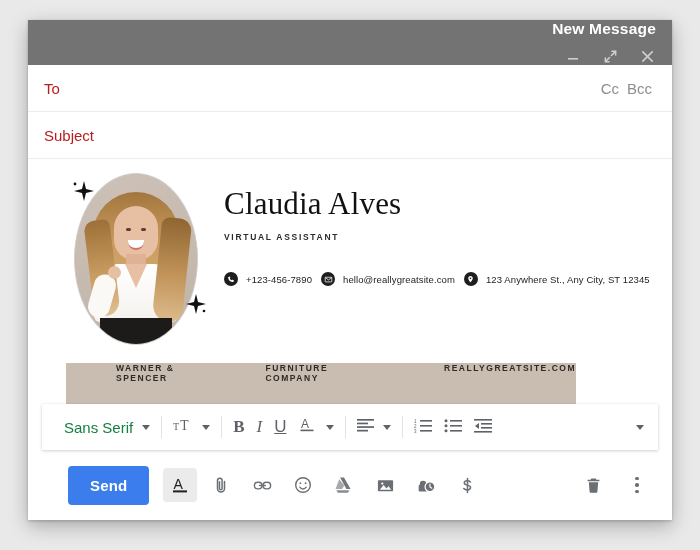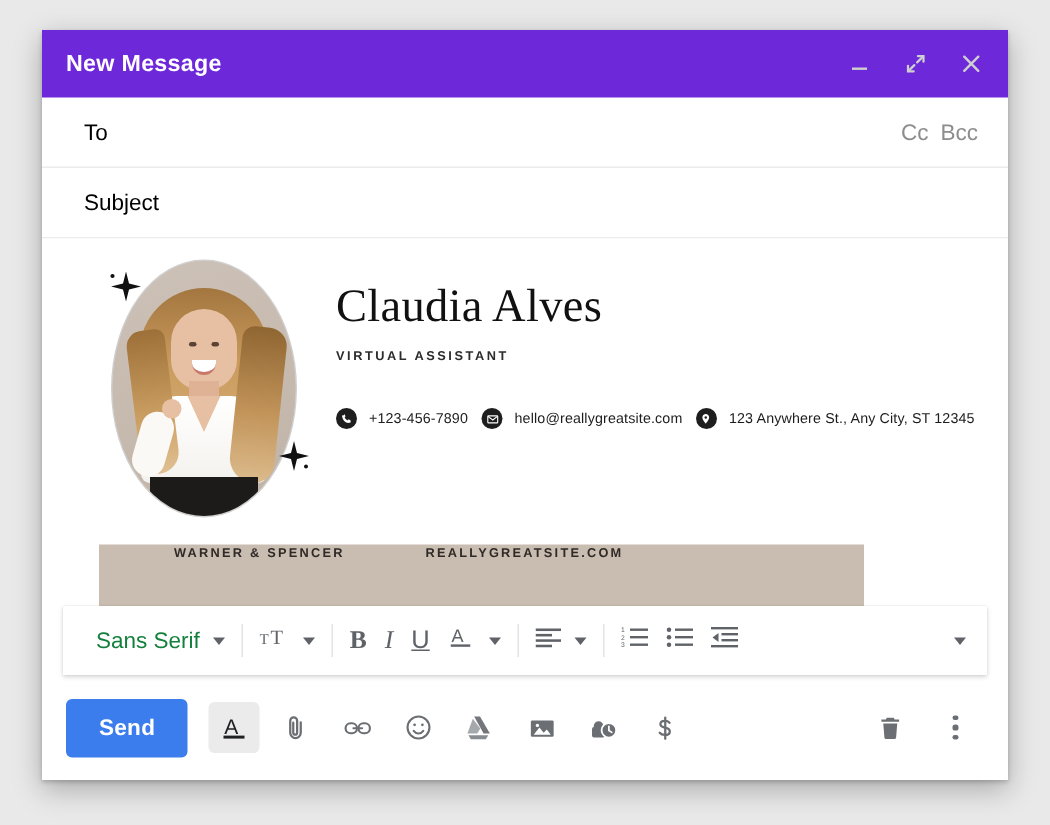--- a/index.html
+++ b/index.html
@@ -25,25 +25,26 @@
     box-shadow: 0 6px 18px rgba(0,0,0,0.28), 0 1px 3px rgba(0,0,0,0.20);
     display: flex;
     flex-direction: column;
     overflow: hidden;
   }
 
   
   .compose-header {
     height: 45px;
     min-height: 45px;
-    background: #6d28d9;
-    display: flex;
-    align-items: center;
+    background: #737373;
+    display: flex;
+    align-items: flex-end;
     padding: 0 16px 0 16px;
     box-sizing: border-box;
+    flex-direction: column;
   }
   .compose-title {
     color: #ffffff;
     font-size: 15.5px;
     font-weight: bold;
     letter-spacing: 0.2px;
     flex: 1;
   }
   .header-actions {
     display: flex;
@@ -64,24 +65,23 @@
   .field-row {
     height: 47px;
     min-height: 47px;
     border-bottom: 1px solid #ececec;
     display: flex;
     align-items: center;
     padding: 0 20px 0 16px;
     box-sizing: border-box;
   }
   .field-label {
-    color: #000000;
+    color: #b91c1c;
     font-size: 15px;
     flex: 1;
-    margin-left: 12px;
   }
   .ccbcc {
     display: flex;
     gap: 8px;
   }
   .ccbcc span {
     color: #8d8d8d;
     font-size: 15px;
     cursor: pointer;
     text-align: right;
@@ -344,20 +344,21 @@
   }
   .send-btn {
     background: #3b7ded;
     color: #ffffff;
     font-size: 15px;
     font-weight: bold;
     border-radius: 4px;
     padding: 11px 22px;
     cursor: pointer;
     letter-spacing: 0.2px;
+    margin-left: 24px;
   }
   .act-icons {
     display: flex;
     align-items: center;
     gap: 7px;
     margin-left: 14px;
   }
   .act-btn {
     width: 34px; height: 34px;
     display: flex;
@@ -506,20 +507,21 @@
                 </svg>
               </span>
               <span class="contact-text">123 Anywhere St., Any City, ST 12345</span>
             </div>
           </div>
         </div>
       </div>
 
       <div class="sig-banner">
         <div class="banner-item">WARNER &amp; SPENCER</div>
+        <div class="banner-item">FURNITURE COMPANY</div>
         <div class="banner-item">REALLYGREATSITE.COM</div>
       </div>
     </div>
   </div>
 
   <div class="format-bar">
     <div class="fb-item">
       <span class="fb-font">Sans Serif</span>
       <span class="caret"></span>
     </div>

